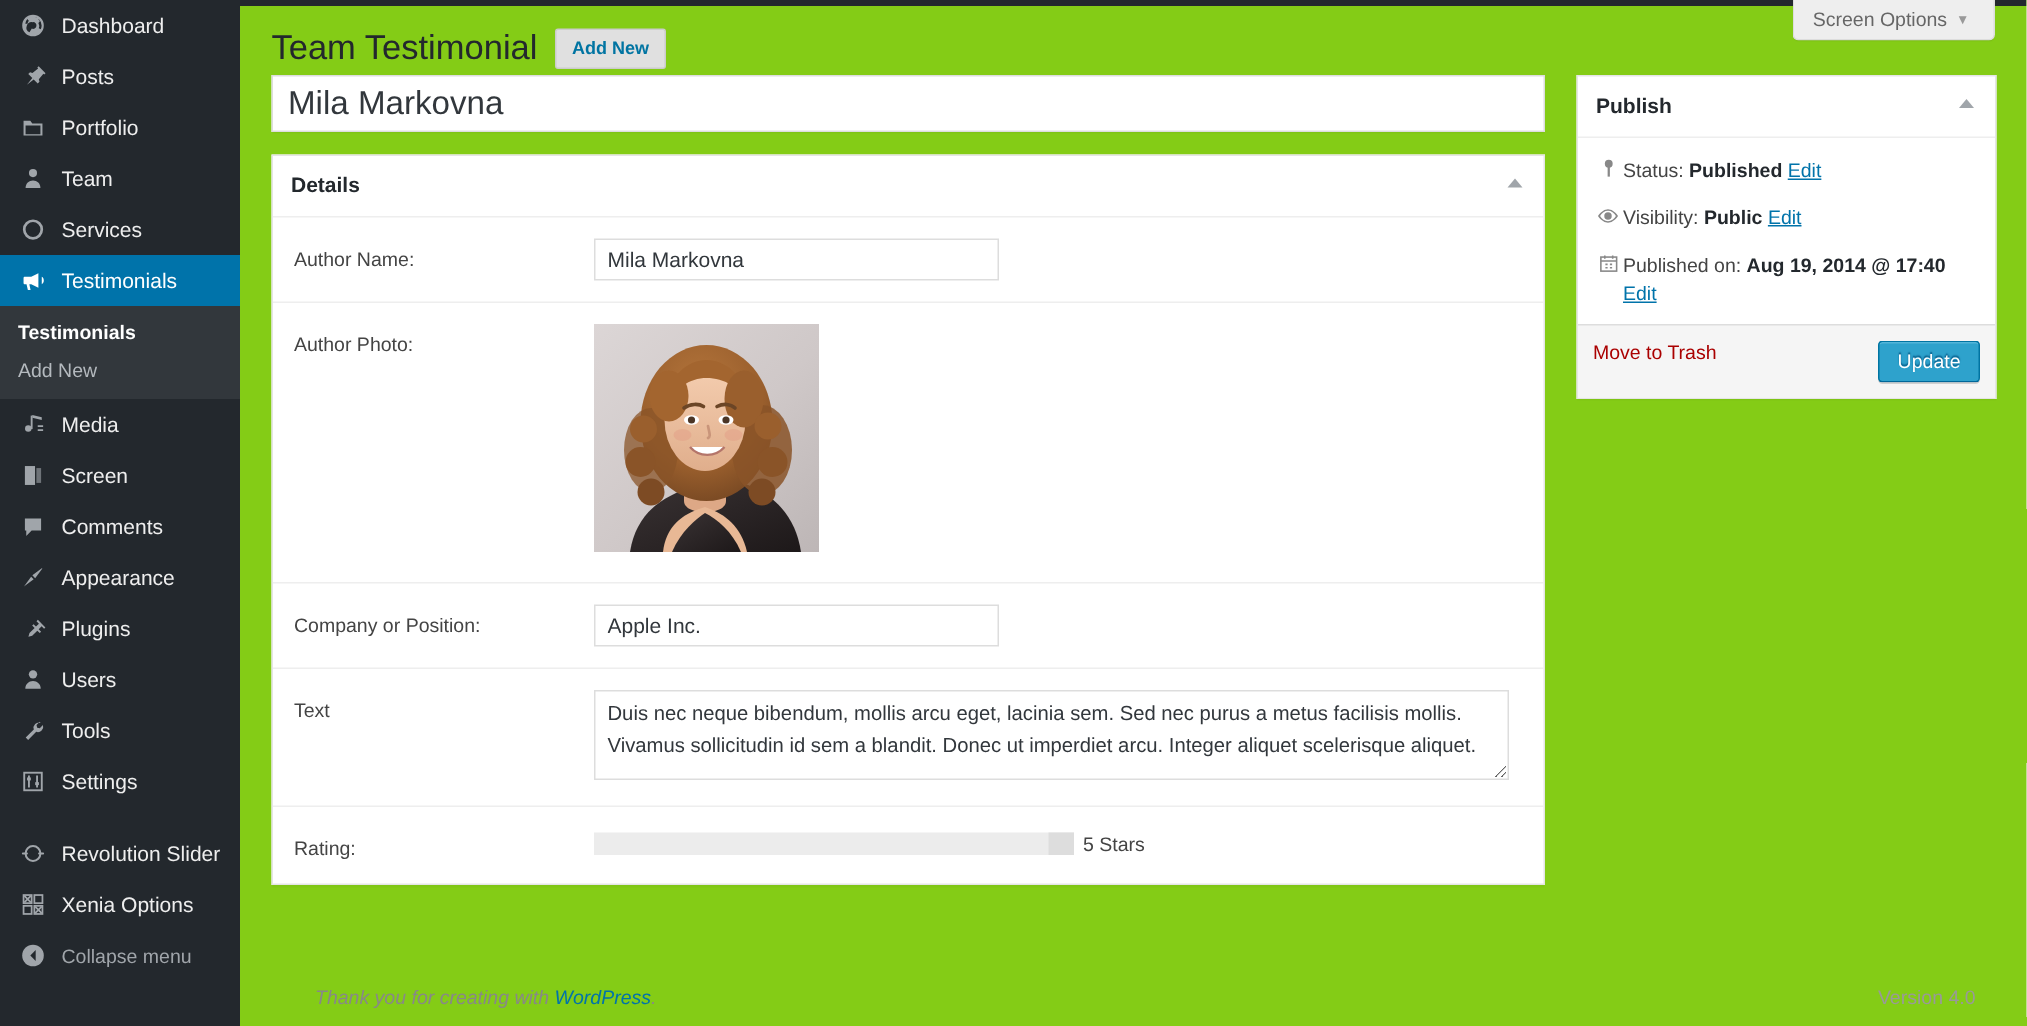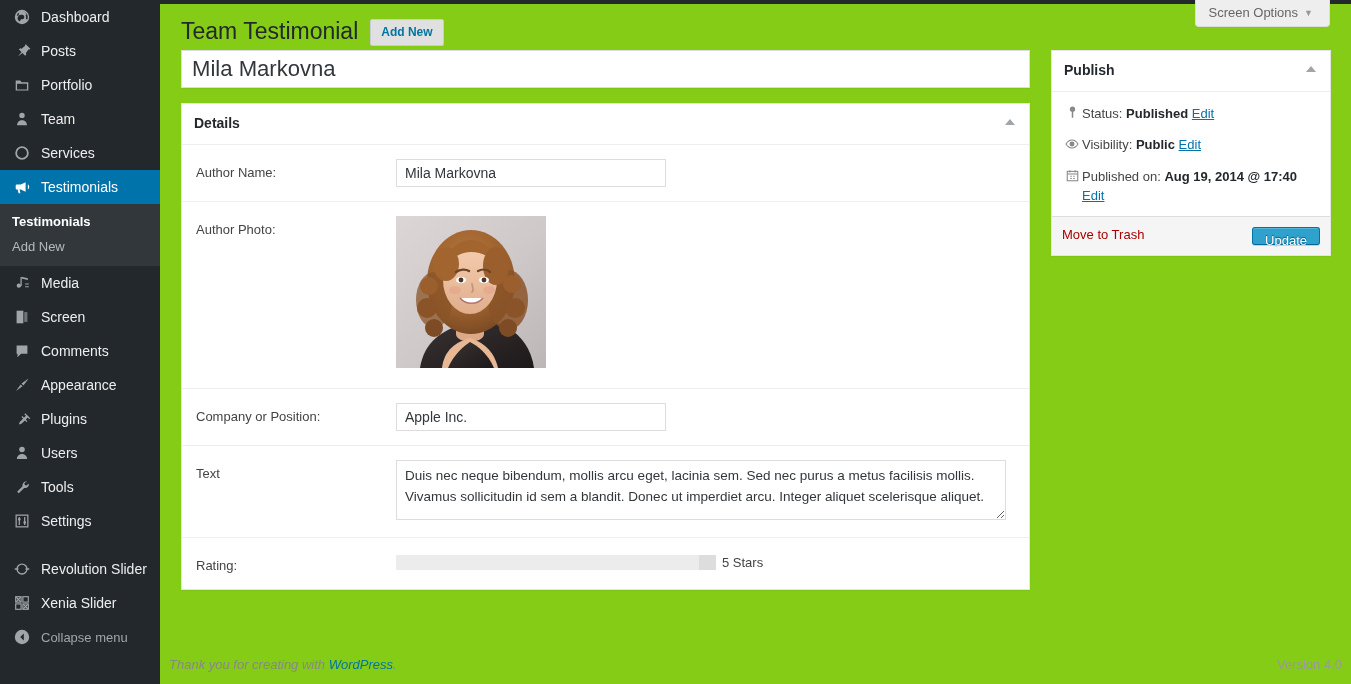--- a/index.html
+++ b/index.html
@@ -291,33 +291,33 @@
   .delete-link { color: #a00; text-decoration: none; font-size: 13px; cursor: pointer; }
   .button-primary {
     background: #2ea2cc;
     border: 1px solid #0074a2;
     border-bottom-color: #006799;
     box-shadow: inset 0 1px 0 rgba(120,200,230,.5), 0 1px 0 rgba(0,0,0,.15);
     color: #fff;
     text-shadow: 0 -1px 1px #005684;
     border-radius: 3px;
     padding: 0 12px 1px;
-    height: 18px;
+    height: 28px;
     font-size: 13px;
     line-height: 26px;
     cursor: pointer;
     font-family: "Liberation Sans", sans-serif;
   }
 
   
   #wpfooter {
     position: absolute;
-    left: 160px; right: 0; bottom: 0;
+    left: 176px; right: 0; bottom: 0;
     height: 40px;
-    padding: 10px 9px;
+    padding: 10px 34px;
     color: #888;
     font-size: 13px;
     display: flex;
     align-items: center;
     justify-content: space-between;
     border-top: 0;
     text-align: center;
   }
   #footer-left { font-style: italic; }
   #footer-left a { color: #0073aa; text-decoration: none; }
@@ -490,21 +490,21 @@
     <div class="menu-top">
       <span class="ico">
         <svg width="18" height="18" viewBox="0 0 20 20" fill="none" stroke="currentColor" stroke-width="1.3">
             <rect x="3" y="3" width="6" height="6"></rect>
             <rect x="11" y="3" width="6" height="6"></rect>
             <rect x="3" y="11" width="6" height="6"></rect>
             <rect x="11" y="11" width="6" height="6"></rect>
             <path d="M3.6 3.6l4.8 4.8M8.4 3.6L3.6 8.4M11.6 11.6l4.8 4.8M16.4 11.6l-4.8 4.8"></path>
           </svg>
       </span>
-      <span class="lbl">Xenia Slider</span>
+      <span class="lbl">Xenia Options</span>
     </div>
 
     <div class="collapse-row">
       <span class="ico">
         <svg width="18" height="18" viewBox="0 0 20 20" fill="currentColor">
             <circle cx="10" cy="10" r="8"></circle>
             <path d="M12 6l-4 4 4 4z" fill="#23282d"></path>
           </svg>
       </span>
       <span class="lbl">Collapse menu</span>

